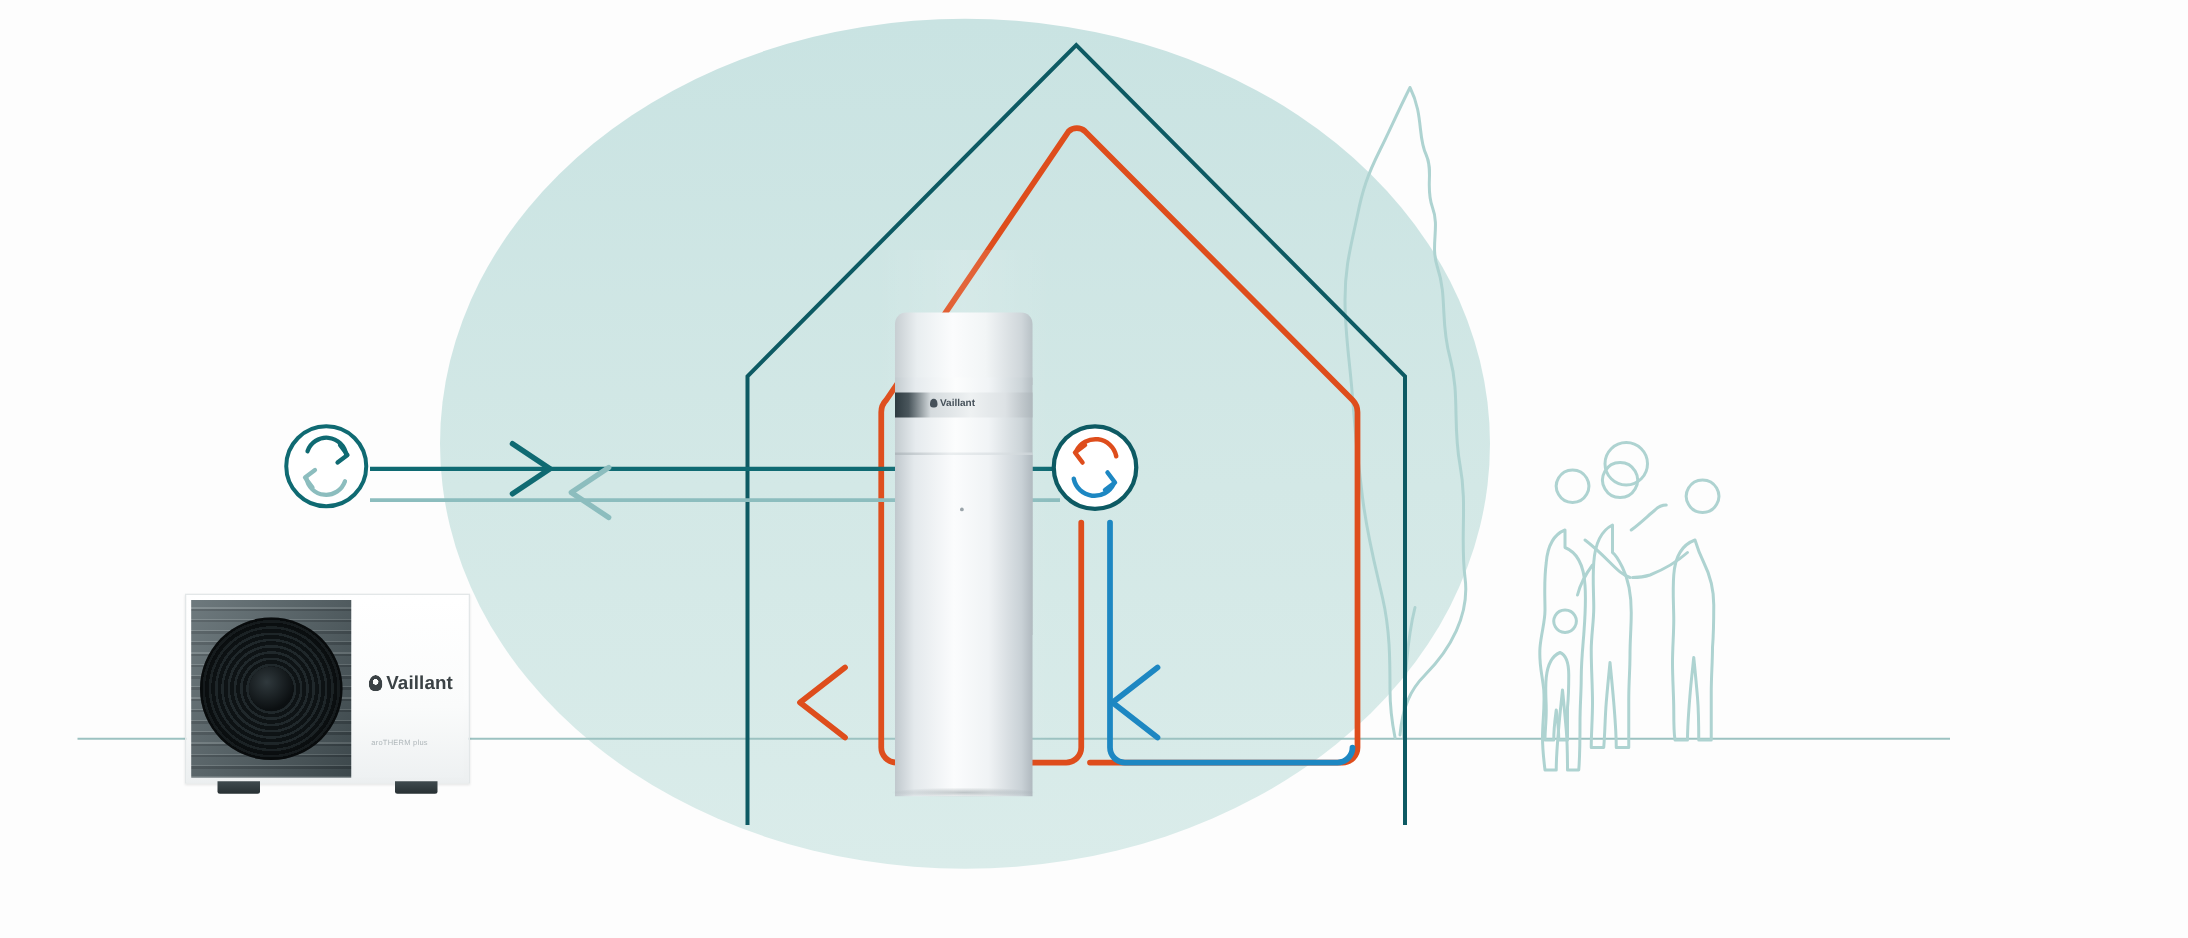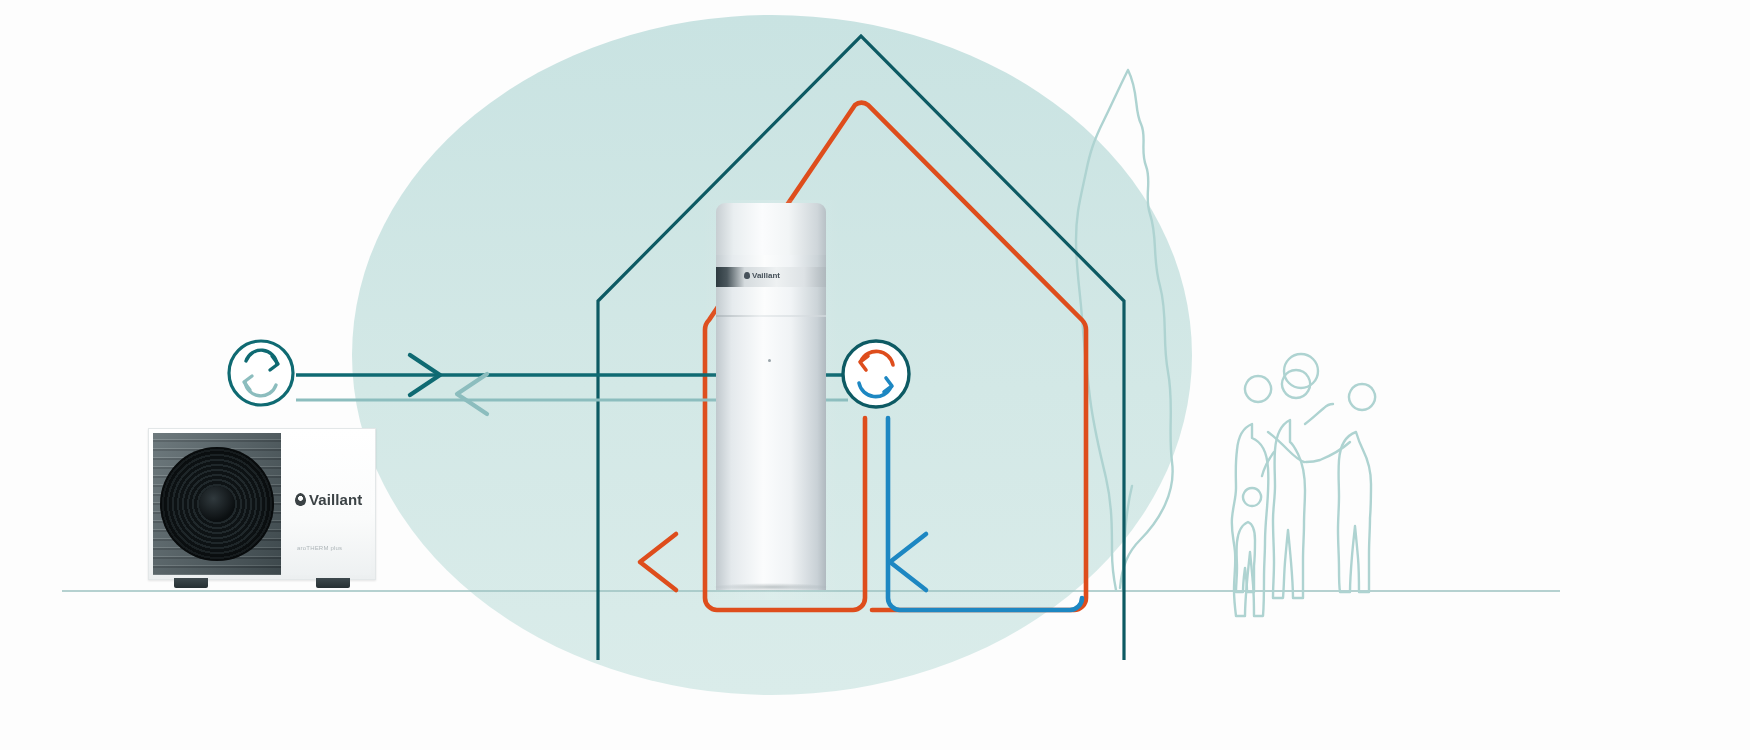--- a/index.html
+++ b/index.html
@@ -4,21 +4,21 @@
 <style>
   html,body{margin:0;padding:0;}
   body{
     width:1750px;height:750px;overflow:hidden;
     background:#fdfdfd;
     font-family:"Liberation Sans", sans-serif;
     position:relative;
   }
   #stage{position:absolute;inset:0;}
   svg#scene{position:absolute;left:0;top:0;width:1750px;height:750px;}
-  .unit-img{position:absolute;}
+  .unit-img{position:absolute;margin-top:47px;}
 
   
   #outdoor-unit{
     left:148px;top:428px;width:226px;height:158px;
   }
   #outdoor-body{
     position:absolute;left:0;top:0;width:226px;height:150px;
     background:linear-gradient(180deg,#ffffff 0%,#fbfcfc 55%,#eceff0 100%);
     border:1px solid #e3e7e8;
     box-shadow:0 1px 2px rgba(0,0,0,.10);

